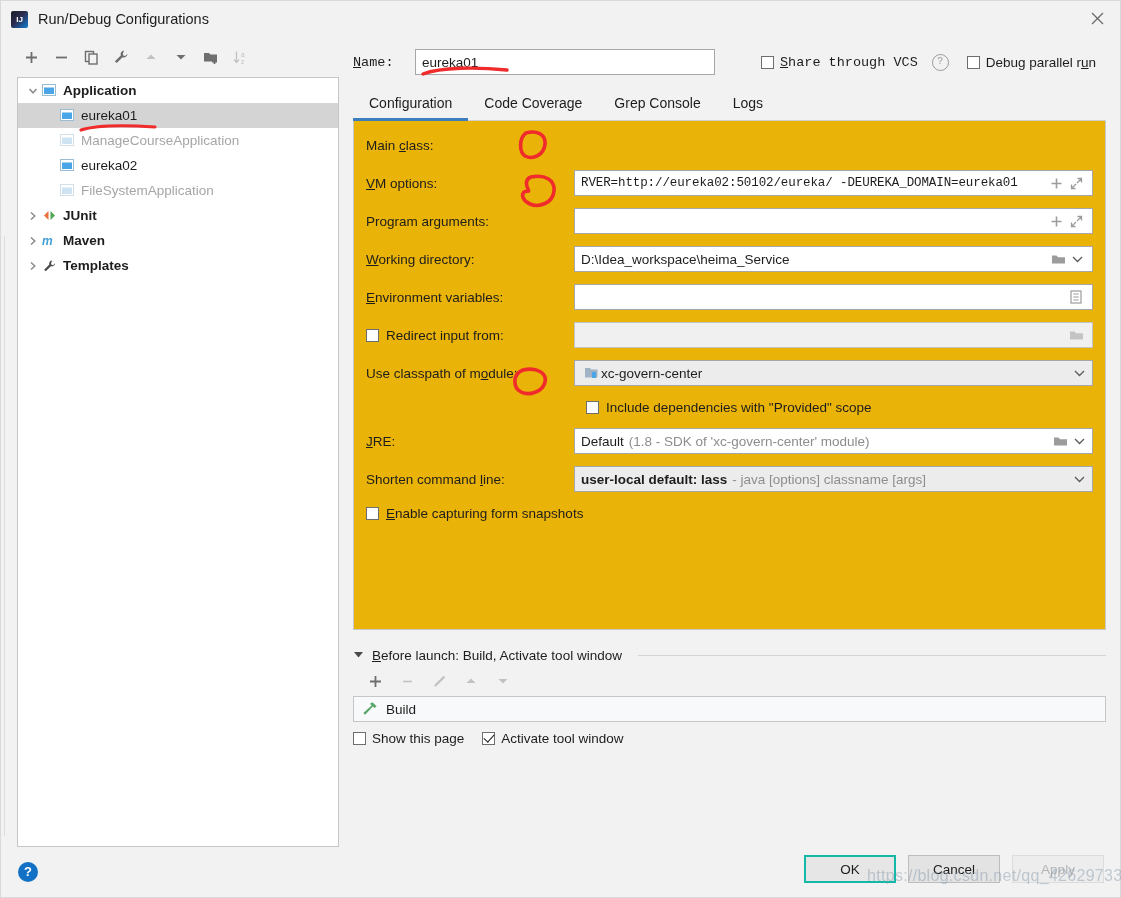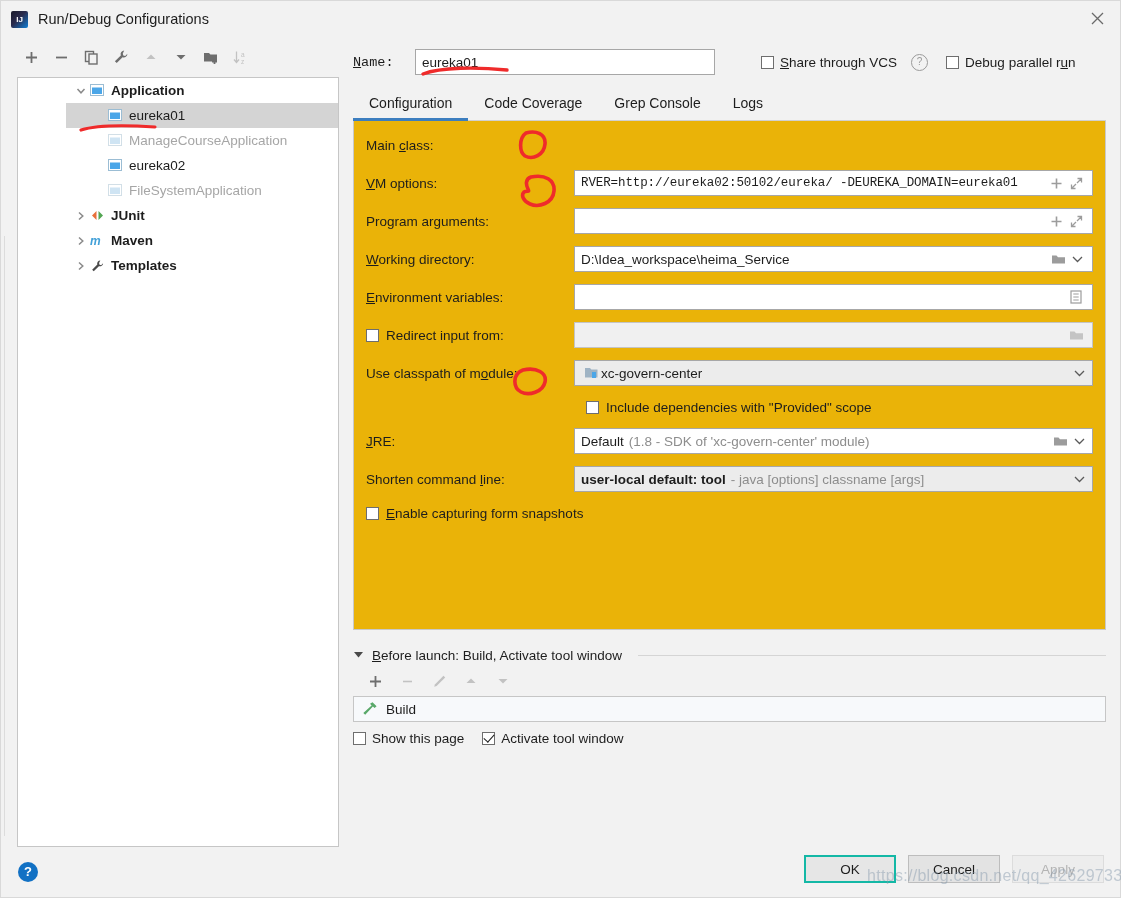--- a/index.html
+++ b/index.html
@@ -77,21 +77,20 @@
 
   
   #tree {
     position: absolute;
     left: 16px; top: 76px;
     width: 322px; height: 770px;
     background: #fff;
     border: 1px solid #c6c6c6;
     box-sizing: border-box;
     overflow: hidden;
-    padding-left: 48px;
   }
   .tree-row {
     height: 25px;
     display: flex; align-items: center;
     padding-left: 6px;
     white-space: nowrap;
     font-size: 13.5px;
   }
   .tree-row.selected { background: #d4d4d4; }
   .twisty {
@@ -123,21 +122,21 @@
   #name-label { width: 62px; }
   #name-input {
     width: 300px; height: 26px; box-sizing: border-box;
     border: 1px solid #a7a7a7; background: #fff;
     font-family: "Liberation Sans", sans-serif; font-size: 13.5px;
     padding: 0 6px; color: #1d1d1d; outline: none;
   }
   #share-vcs, #allow-parallel {
     display: flex; align-items: center; gap: 6px;
   }
-  #share-vcs { margin-left: 46px; }
+  #share-vcs { margin-left: 46px; font-family: Liberation Mono, monospace; }
   #allow-parallel { margin-left: 18px; }
 
   .cb {
     width: 13px; height: 13px; box-sizing: border-box;
     border: 1px solid #6e6e6e; background: #fff;
     flex: none; position: relative;
   }
   .cb.checked::after {
     content: "";
     position: absolute; left: 3px; top: -1px;
@@ -632,21 +631,21 @@
                 </svg>
             </span>
           </div>
         </div>
       </div>
 
       <div class="frow">
         <div class="flabel">Shorten command <span class="ul">l</span>ine:</div>
         <div class="fctl">
           <div class="combo">
-            <span style="font-weight:bold;">user-local default: tool</span>
+            <span style="font-weight:bold;">user-local default: lass</span>
             <span class="gray grow" style="margin-left:5px;">- java [options] classname [args]</span>
             <span class="caret">
               <svg width="11" height="8" viewBox="0 0 11 8">
                   <path d="M1 2 L5.5 6.5 L10 2" stroke="currentColor" stroke-width="1.3" fill="none"></path>
                 </svg>
             </span>
           </div>
         </div>
       </div>
 

